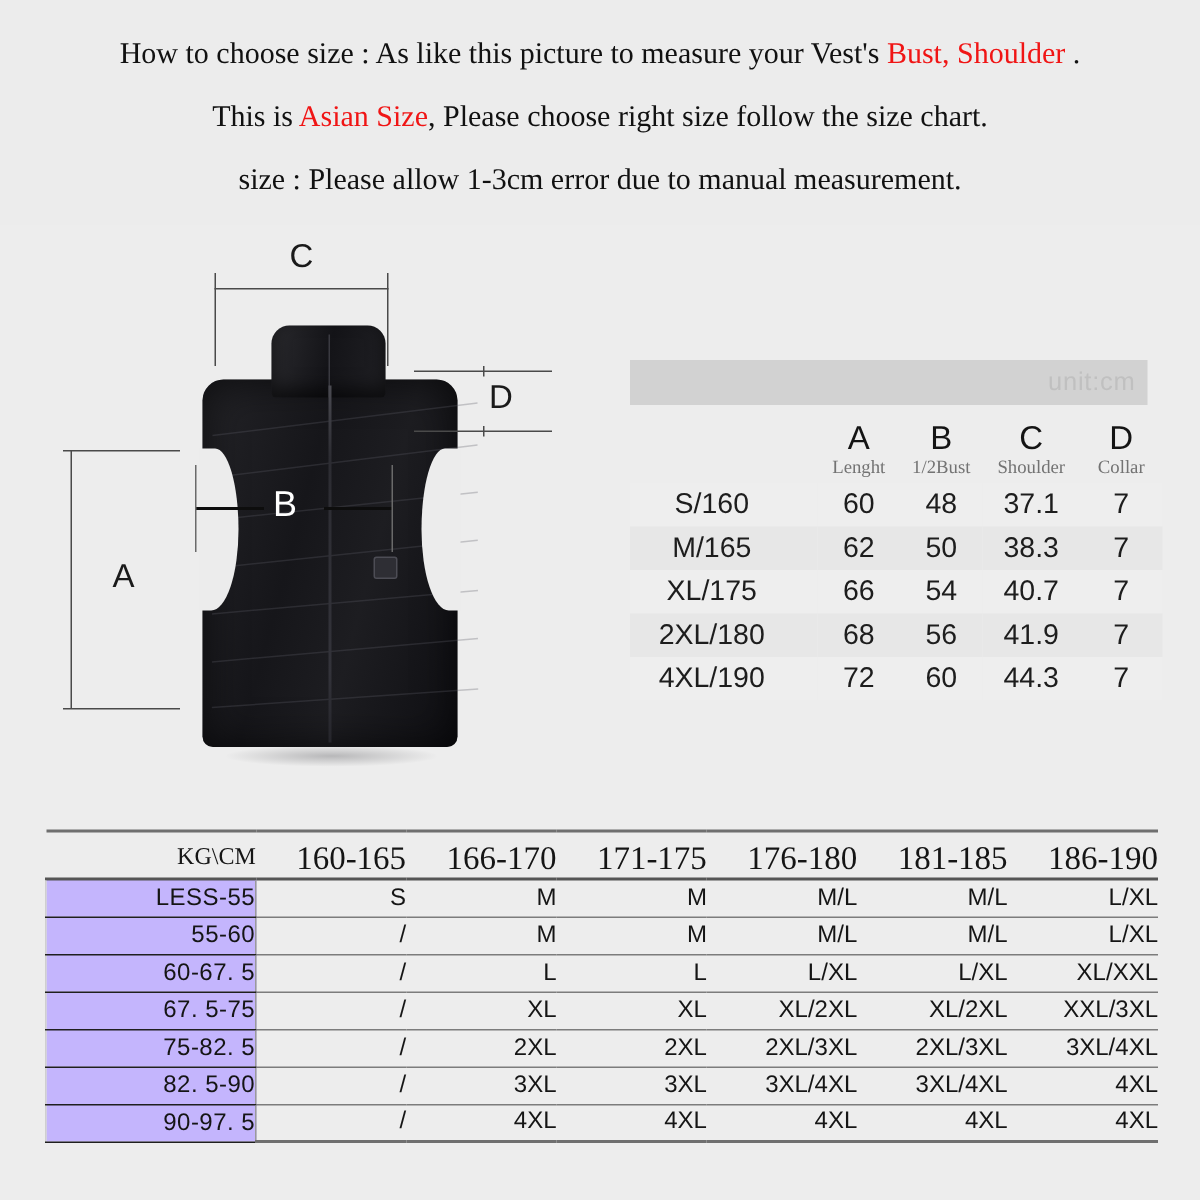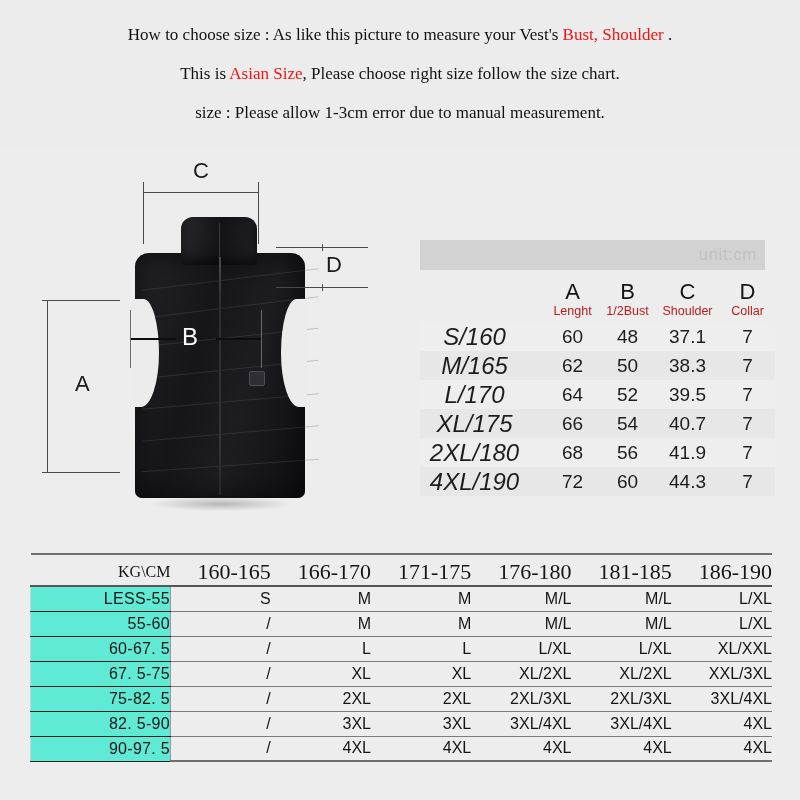--- a/index.html
+++ b/index.html
@@ -22,21 +22,21 @@
     top: 0;
     width: 800px;
     height: 150px;
     background: #ececec;
     text-align: center;
     padding-top: 26px;
     box-sizing: border-box;
   }
   .instr-line {
     font-family: "Liberation Serif", serif;
-    font-size: 17px;
+    font-size: 20px;
     color: #111111;
     line-height: 1.0;
     margin-bottom: 22px;
     white-space: nowrap;
   }
   .red { color: #f01515; }
 
   
   #diagram {
     position: absolute;
@@ -215,26 +215,27 @@
     display: block;
     font-size: 22px;
     line-height: 1.05;
     color: #141414;
   }
   .hdr-sub {
     display: block;
     font-size: 12.5px;
     line-height: 1.3;
     padding-bottom: 3px;
-    color: #b91c1c;
+    color: #737373;
+    font-family: Liberation Serif, serif;
   }
   #size-table tbody tr { height: 29px; }
   #size-table tbody tr:nth-child(odd)  { background: #eeeeee; }
   #size-table tbody tr:nth-child(even) { background: #e7e7e7; }
-  .cell-size { font-size: 24px; text-align: right; padding-right: 16px !important; font-style: italic; }
+  .cell-size { font-size: 19px; text-align: right; padding-right: 16px !important; }
   .cell-num  { font-size: 19px; }
 
   
   #kg-table {
     position: absolute;
     left: 30px;
     top: 553px;
     width: 742px;
   }
   #kg-table table {
@@ -262,21 +263,21 @@
   #kg-table tbody td {
     font-family: "Liberation Sans", sans-serif;
     font-size: 16px;
     border-bottom: 1.5px solid #7c7c7c;
   }
   #kg-table tbody tr:last-child td { border-bottom: 2px solid #6f6f6f; }
   .kg-range {
     font-family: "Liberation Mono", monospace;
     font-weight: bold;
     font-size: 15.5px;
-    background: #5eead4;
+    background: #c4b5fd;
     border-top: 1.5px solid #1f1f1f !important;
     border-bottom: 1.5px solid #1f1f1f !important;
     border-left: 1.5px solid #cfcfcf;
     border-right: 1.5px solid #9a9a9a;
     letter-spacing: 0.3px;
   }
   .col-kg { width: 140px; }
 </style>
 </head>
 <body>
@@ -378,27 +379,20 @@
           <td class="cell-num">7</td>
         </tr>
         <tr>
           <td class="cell-size">M/165</td>
           <td class="cell-num">62</td>
           <td class="cell-num">50</td>
           <td class="cell-num">38.3</td>
           <td class="cell-num">7</td>
         </tr>
         <tr>
-          <td class="cell-size">L/170</td>
-          <td class="cell-num">64</td>
-          <td class="cell-num">52</td>
-          <td class="cell-num">39.5</td>
-          <td class="cell-num">7</td>
-        </tr>
-        <tr>
           <td class="cell-size">XL/175</td>
           <td class="cell-num">66</td>
           <td class="cell-num">54</td>
           <td class="cell-num">40.7</td>
           <td class="cell-num">7</td>
         </tr>
         <tr>
           <td class="cell-size">2XL/180</td>
           <td class="cell-num">68</td>
           <td class="cell-num">56</td>

